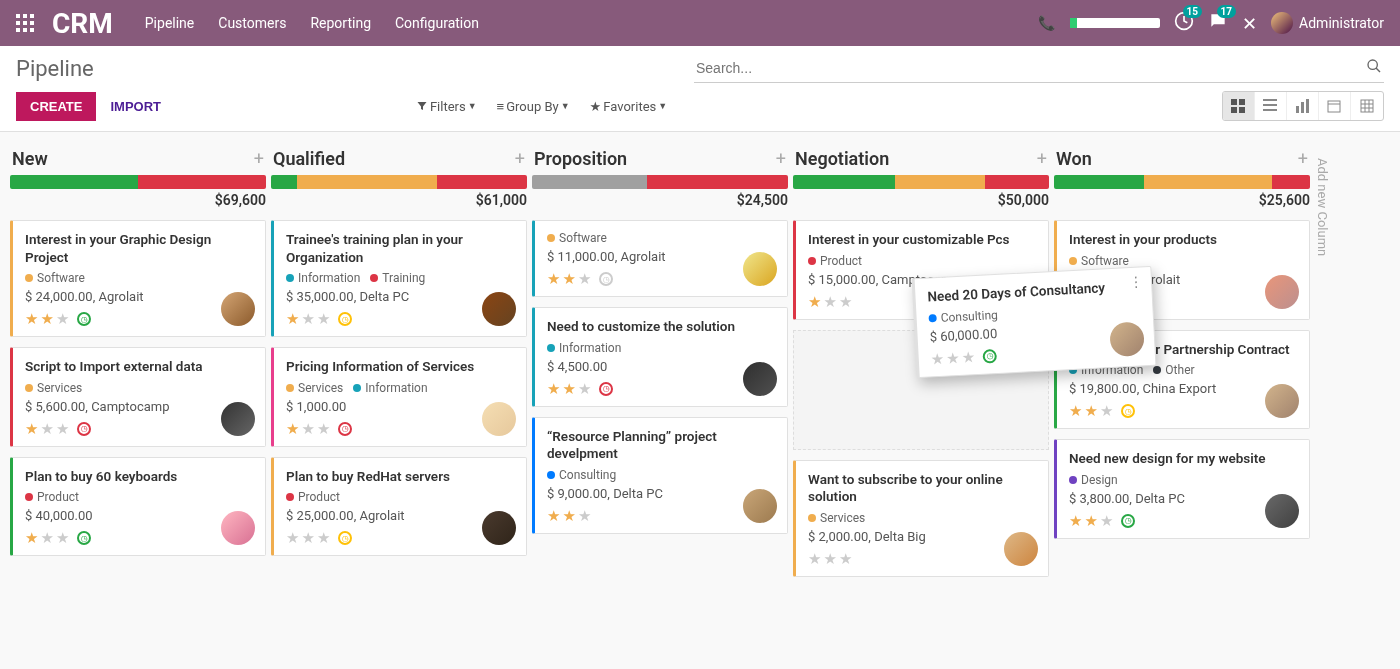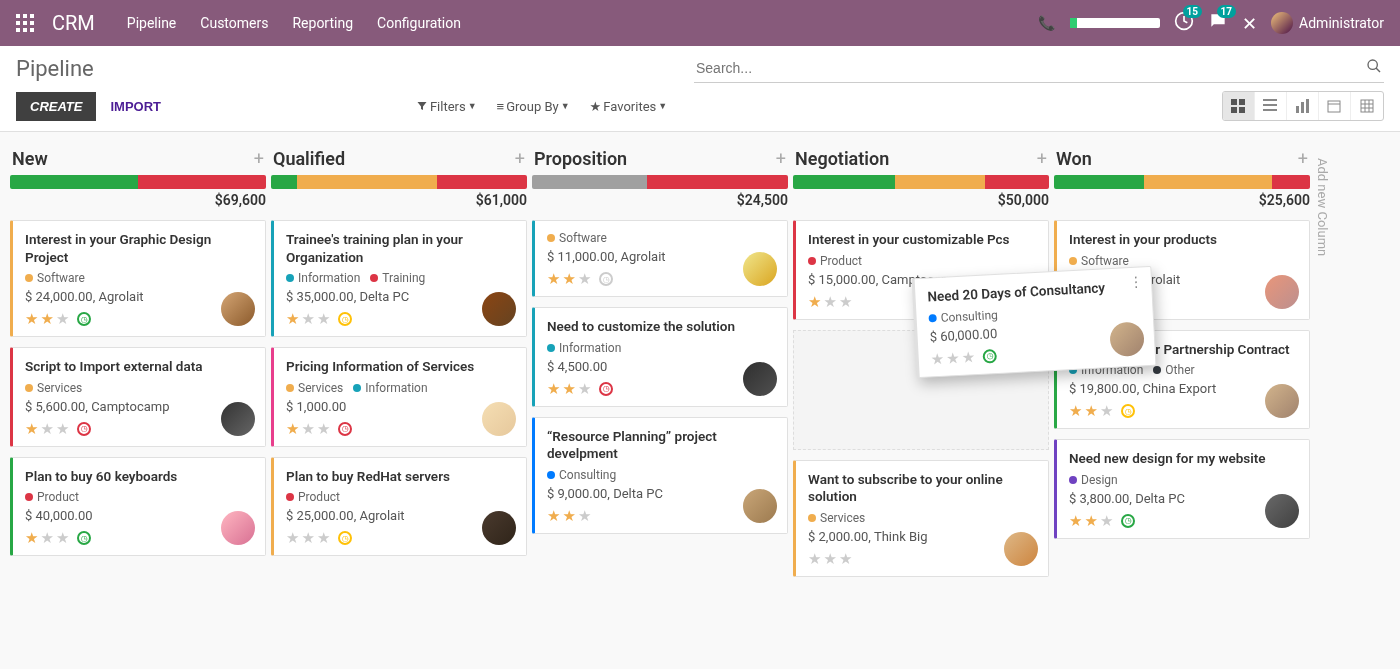--- a/index.html
+++ b/index.html
@@ -1,41 +1,41 @@
 <!DOCTYPE html>
 <html><head>
 <meta charset="utf-8">
 <style>
 * { box-sizing: border-box; margin: 0; padding: 0; }
 body { font-family: -apple-system, BlinkMacSystemFont, "Segoe UI", Roboto, sans-serif; background: #f9f9f9; width: 1400px; height: 669px; overflow: hidden; }
 .topbar { background: #875A7B; height: 46px; display: flex; align-items: center; padding: 0 16px; color: #fff; }
 .apps-icon { width: 18px; height: 18px; margin-right: 18px; cursor: pointer; }
 .apps-icon svg { fill: #fff; }
-.brand { font-size: 20px; font-weight: 400; margin-right: 32px; }
+.brand { font-size: 28px; font-weight: 700; margin-right: 32px; }
 .nav-items { display: flex; gap: 24px; flex: 1; }
 .nav-item { font-size: 14px; cursor: pointer; }
 .topbar-right { display: flex; align-items: center; gap: 14px; }
 .phone-icon { font-size: 14px; }
 .progress-mini { width: 90px; height: 10px; background: #fff; border-radius: 2px; position: relative; }
 .progress-mini::before { content:''; position:absolute; left:0; top:0; bottom:0; width:8%; background:#2ecc71; }
 .notif { position: relative; }
 .notif svg { width: 20px; height: 20px; fill: #fff; }
 .notif-badge { position: absolute; top: -6px; right: -8px; background: #00A09D; color: #fff; font-size: 10px; font-weight: bold; padding: 1px 4px; border-radius: 8px; }
 .close-x { font-size: 18px; cursor: pointer; }
 .user { display: flex; align-items: center; gap: 6px; font-size: 14px; }
 .avatar-sm { width: 22px; height: 22px; border-radius: 50%; background: linear-gradient(135deg,#f0c27b,#4b1248); }
 
 .subbar { background: #fff; padding: 8px 16px 0; border-bottom: 1px solid #e0e0e0; }
 .subbar-top { display: flex; align-items: center; justify-content: space-between; }
 .page-title { font-size: 22px; color: #666; font-weight: 400; }
 .search-area { flex: 1; max-width: 690px; margin-left: auto; position: relative; }
 .search-input { width: 100%; border: none; border-bottom: 1px solid #ccc; padding: 6px 28px 6px 2px; font-size: 14px; outline: none; }
 .search-icon { position: absolute; right: 2px; top: 4px; color: #666; }
 .subbar-bottom { display: flex; align-items: center; padding: 8px 0 10px; }
-.btn-create { background: #404040; color: #fff; border: none; padding: 7px 14px; font-size: 13px; font-weight: 600; cursor: pointer; font-style: italic; }
+.btn-create { background: #be185d; color: #fff; border: none; padding: 7px 14px; font-size: 13px; font-weight: 600; cursor: pointer; }
 .btn-import { background: none; border: none; color: #4c1d95; font-size: 13px; font-weight: 600; margin-left: 14px; cursor: pointer; }
 .filters-group { margin-left: auto; display: flex; gap: 20px; font-size: 13px; color: #555; margin-right: 300px; }
 .filter-btn { display: flex; align-items: center; gap: 2px; cursor: pointer; }
 .caret { font-size: 9px; }
 .view-switcher { display: flex; border: 1px solid #ccc; border-radius: 3px; overflow: hidden; margin-left: auto; }
 .view-btn { width: 32px; height: 28px; display: flex; align-items: center; justify-content: center; cursor: pointer; color: #666; border-right: 1px solid #eee; }
 .view-btn.active { background: #e6e6e6; }
 .view-btn:last-child { border-right: none; }
 
 .board { display: flex; padding: 16px 10px; gap: 5px; position: relative; }
@@ -385,21 +385,21 @@
           <span class="star ">★</span>
         </div>
     <div class="card-avatar av1"></div>
       </div>
       <div class="placeholder"></div>
       <div class="card" style="border-left-color: rgb(240, 173, 78);">
     <div class="card-title">Want to subscribe to your online solution</div>
     <div class="tags">
           <span class="tag"><span class="tag-dot" style="background:#f0ad4e"></span>Services</span>
         </div>
-    <div class="card-sub">$ 2,000.00, Think Big</div>
+    <div class="card-sub">$ 2,000.00, Delta Big</div>
     <div class="card-foot">
           <span class="star ">★</span>
           <span class="star ">★</span>
           <span class="star ">★</span>
         </div>
     <div class="card-avatar av10"></div>
       </div>
     </div>
     <div class="column">
       <div class="col-head">

